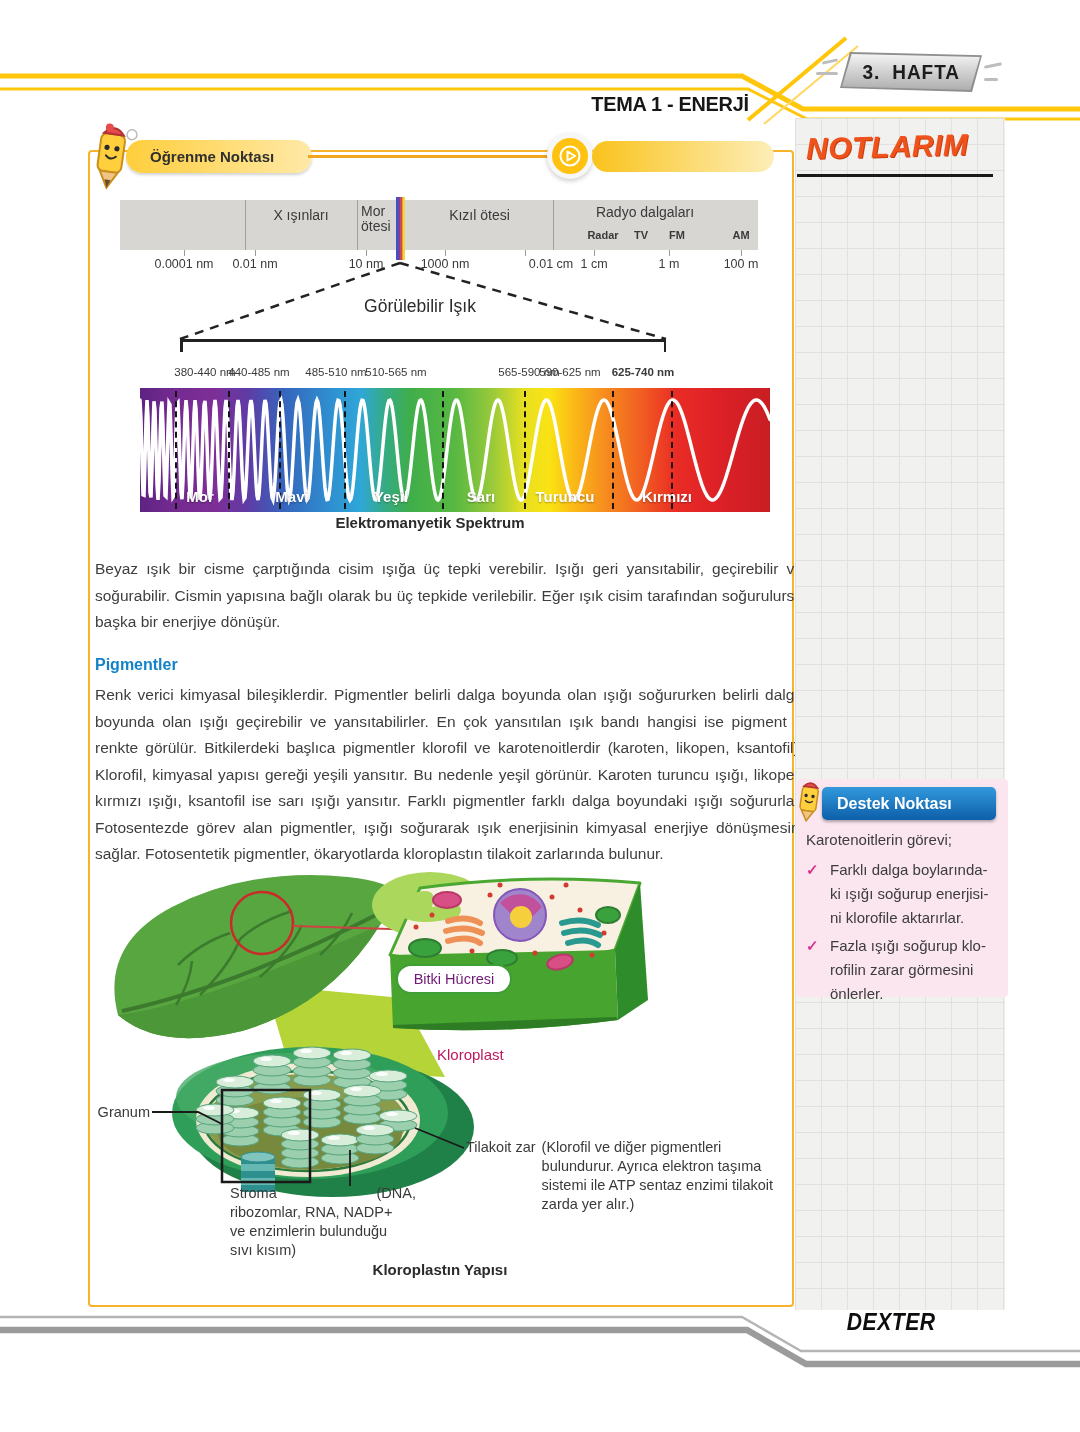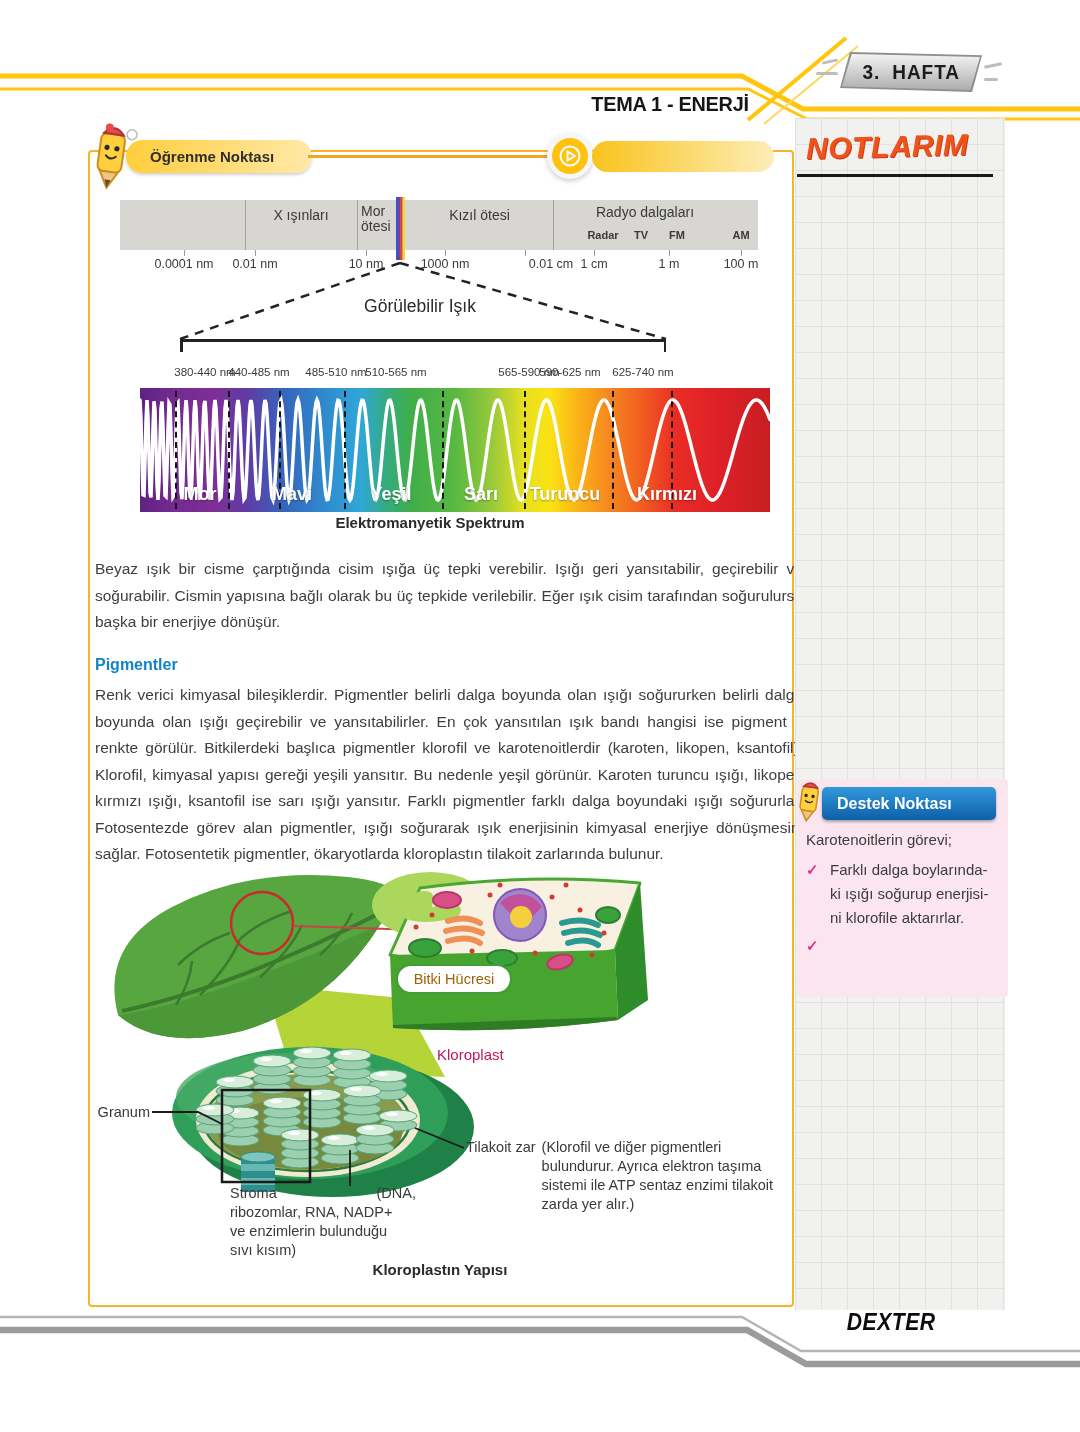--- a/index.html
+++ b/index.html
@@ -46,33 +46,33 @@
   .radio-sub{position:absolute;top:29px;font-size:11px;font-weight:bold;transform:translateX(-50%);}
   .em-tick{position:absolute;top:250px;height:6px;width:0;border-left:1px solid #9a9a9a;}
   .em-ticklabel{position:absolute;top:257px;font-size:12.5px;color:#3a3a3a;transform:translateX(-50%);white-space:nowrap;}
 
   #visible-label{left:320px;top:296px;width:200px;font-size:17.5px;color:#2b2b2b;text-align:center;}
   .bracket{background:#222;}
 
   #spectrum{left:140px;top:388px;width:630px;height:124px;
       background:linear-gradient(90deg,#5e2382 0%,#732a90 5%,#7e2f97 12%,#5f3ba5 17%,#3566bd 23%,#2f8ecf 30%,#2fa7d8 35%,#35ab81 39%,#3fae49 43%,#58b842 50%,#9aca3a 56%,#e8e020 61%,#fae314 65%,#fbb817 69%,#f68b1f 74%,#f15a22 80%,#ea2c25 85%,#dd2027 92%,#c81e23 100%);}
   .spec-dash{position:absolute;top:3px;bottom:3px;width:0;border-left:2.5px dashed #141414;}
-  .spec-label{position:absolute;bottom:7px;transform:translateX(-50%);font-size:18px;font-weight:bold;color:#fff;
+  .spec-label{position:absolute;bottom:7px;transform:translateX(-50%);font-size:15px;font-weight:bold;color:#fff;
       text-shadow:0 1px 2px rgba(0,0,0,.35);}
   .range-label{position:absolute;top:366px;font-size:11.5px;color:#3a3a3a;transform:translateX(-50%);white-space:nowrap;}
   #spectrum-caption{left:280px;top:514px;width:300px;font-size:15px;font-weight:bold;color:#2b2b2b;text-align:center;}
 
   .para{font-size:15.5px;line-height:26.5px;text-align:justify;color:#3e3e3e;}
   #intro-para{left:95px;top:556px;width:708px;}
   #pigments-heading{left:95px;top:656px;font-size:16px;font-weight:bold;color:#1283c6;}
   #pigments-para{left:95px;top:682px;width:708px;}
 
   
   #cell-pill{left:396px;top:964px;width:116px;height:30px;background:#fff;border:2px solid #3f9e35;border-radius:16px;
-      font-size:14.5px;color:#a16207;text-align:center;line-height:27px;box-sizing:border-box;}
+      font-size:14.5px;color:#701a75;text-align:center;line-height:27px;box-sizing:border-box;}
   #kloroplast-label{left:437px;top:1046px;font-size:15px;color:#be185d;}
   #granum-label{left:96px;top:1104px;width:54px;text-align:right;font-size:14.5px;color:#3a3a3a;}
   #stroma-block{left:230px;top:1184px;width:186px;font-size:14.5px;line-height:19px;color:#3a3a3a;}
   #stroma-line1{display:flex;justify-content:space-between;}
   .preline{white-space:pre-line;}
   #thylakoid-block{left:466px;top:1138px;display:flex;font-size:14.5px;line-height:19px;color:#3a3a3a;}
   #thylakoid-detail{margin-left:6px;width:242px;}
   #figure-caption{left:280px;top:1261px;width:320px;font-size:15px;font-weight:bold;color:#2b2b2b;text-align:center;}
 
   
@@ -190,21 +190,21 @@
   <div class="abs bracket" style="left:180px;top:339px;width:486px;height:2.5px;"></div>
   <div class="abs bracket" style="left:180px;top:339px;width:2.5px;height:13px;"></div>
   <div class="abs bracket" style="left:663.5px;top:339px;width:2.5px;height:13px;"></div>
 
   <span class="abs range-label" style="left:205px;">380-440 nm</span>
   <span class="abs range-label" style="left:259px;">440-485 nm</span>
   <span class="abs range-label" style="left:336px;">485-510 nm</span>
   <span class="abs range-label" style="left:396px;">510-565 nm</span>
   <span class="abs range-label" style="left:489px;margin-left:40px;">565-590 nm</span>
   <span class="abs range-label" style="left:570px;">590-625 nm</span>
-  <span class="abs range-label" style="left:643px;">625-740 nm</span>
+  <span class="abs range-label" style="left:643px;font-weight:bold;">625-740 nm</span>
 
   <div id="spectrum" class="abs">
     <svg id="wave-svg" width="630" height="124" viewBox="0 0 630 124" style="position:absolute;left:0;top:0;">
       <path id="wave-path" fill="none" stroke="#fff" stroke-width="3.5" stroke-linecap="round" d="M0 12.0 L1 30.8 L2 73.0 L3 106.9 L4 107.3 L5 74.1 L6 32.0 L7 12.0 L8 28.6 L9 69.3 L10 104.7 L11 109.4 L12 80.5 L13 38.6 L14 13.2 L15 21.8 L16 58.0 L17 96.8 L18 112.0 L19 93.6 L20 54.3 L21 20.3 L22 13.5 L23 38.1 L24 77.8 L25 107.4 L26 108.4 L27 80.7 L28 41.6 L29 15.1 L30 16.8 L31 45.3 L32 83.5 L33 109.0 L34 107.5 L35 80.1 L36 42.8 L37 16.2 L38 14.9 L39 39.0 L40 75.4 L41 104.4 L42 111.2 L43 92.6 L44 58.4 L45 26.3 L46 12.1 L47 22.4 L48 51.9 L49 86.1 L50 108.7 L51 109.3 L52 88.2 L53 55.2 L54 25.5 L55 12.1 L56 20.7 L57 47.1 L58 79.6 L59 104.6 L60 111.7 L61 98.4 L62 70.4 L63 39.2 L64 17.2 L65 12.8 L66 27.3 L67 55.0 L68 85.1 L69 106.5 L70 111.5 L71 98.7 L72 72.9 L73 43.5 L74 20.6 L75 12.0 L76 20.3 L77 42.4 L78 70.8 L79 96.2 L80 110.5 L81 109.4 L82 93.6 L83 68.1 L84 41.0 L85 20.3 L86 12.0 L87 18.4 L88 37.3 L89 63.0 L90 88.4 L91 106.3 L92 112.0 L93 104.2 L94 85.2 L95 60.3 L96 36.0 L97 18.4 L98 12.0 L99 18.1 L100 34.9 L101 58.2 L102 82.2 L103 101.4 L104 111.2 L105 109.7 L106 97.3 L107 77.1 L108 53.6 L109 32.2 L110 17.3 L111 12.0 L112 17.3 L113 31.8 L114 52.5 L115 74.9 L116 94.7 L117 107.8 L118 112.0 L119 106.5 L120 92.5 L121 72.9 L122 51.4 L123 32.0 L124 18.1 L125 12.1 L126 15.0 L127 26.0 L128 43.2 L129 63.5 L130 83.3 L131 99.6 L132 109.6 L133 111.8 L134 106.0 L135 93.4 L136 75.9 L137 56.3 L138 37.8 L139 23.0 L140 14.1 L141 12.2 L142 17.6 L143 29.4 L144 45.7 L145 64.2 L146 82.2 L147 97.5 L148 107.8 L149 111.9 L150 109.5 L151 100.8 L152 87.2 L153 70.5 L154 52.8 L155 36.3 L156 23.1 L157 14.7 L158 12.0 L159 15.3 L160 24.1 L161 37.2 L162 53.1 L163 69.9 L164 85.8 L165 98.9 L166 107.9 L167 111.8 L168 110.4 L169 103.9 L170 93.0 L171 78.9 L172 63.2 L173 47.5 L174 33.2 L175 22.0 L176 14.7 L177 12.0 L178 14.2 L179 20.9 L180 31.4 L181 44.7 L182 59.6 L183 74.5 L184 88.3 L185 99.7 L186 107.7 L187 111.6 L188 111.3 L189 106.7 L190 98.4 L191 87.1 L192 73.8 L193 59.6 L194 45.6 L195 33.1 L196 22.9 L197 15.8 L198 12.3 L199 12.7 L200 16.8 L201 24.3 L202 34.6 L203 46.8 L204 60.1 L205 73.5 L206 85.9 L207 96.7 L208 104.9 L209 110.1 L210 112.0 L211 110.5 L212 105.7 L213 98.0 L214 88.0 L215 76.4 L216 63.8 L217 51.2 L218 39.4 L219 29.0 L220 20.8 L221 15.1 L222 12.3 L223 12.5 L224 15.7 L225 21.6 L226 29.8 L227 39.9 L228 51.2 L229 63.1 L230 74.8 L231 85.8 L232 95.4 L233 103.2 L234 108.6 L235 111.5 L236 111.8 L237 109.4 L238 104.6 L239 97.5 L240 88.7 L241 78.6 L242 67.7 L243 56.5 L244 45.6 L245 35.7 L246 27.0 L247 20.1 L248 15.2 L249 12.5 L250 12.1 L251 14.1 L252 18.3 L253 24.5 L254 32.3 L255 41.4 L256 51.4 L257 61.8 L258 72.2 L259 82.1 L260 91.1 L261 98.8 L262 104.9 L263 109.2 L264 111.6 L265 111.9 L266 110.1 L267 106.5 L268 101.1 L269 94.1 L270 85.9 L271 76.8 L272 67.2 L273 57.5 L274 47.9 L275 38.9 L276 30.8 L277 23.9 L278 18.5 L279 14.6 L280 12.4 L281 12.1 L282 13.5 L283 16.6 L284 21.3 L285 27.3 L286 34.6 L287 42.7 L288 51.5 L289 60.5 L290 69.6 L291 78.4 L292 86.6 L293 94.0 L294 100.3 L295 105.4 L296 109.1 L297 111.3 L298 112.0 L299 111.1 L300 108.7 L301 104.9 L302 99.9 L303 93.7 L304 86.6 L305 78.8 L306 70.6 L307 62.1 L308 53.7 L309 45.5 L310 37.8 L311 30.9 L312 24.8 L313 19.8 L314 16.0 L315 13.4 L316 12.1 L317 12.2 L318 13.6 L319 16.3 L320 20.1 L321 25.1 L322 30.9 L323 37.6 L324 44.8 L325 52.4 L326 60.3 L327 68.1 L328 75.8 L329 83.1 L330 89.9 L331 96.0 L332 101.2 L333 105.5 L334 108.8 L335 110.9 L336 111.9 L337 111.8 L338 110.5 L339 108.1 L340 104.7 L341 100.4 L342 95.2 L343 89.3 L344 82.8 L345 76.0 L346 68.8 L347 61.5 L348 54.2 L349 47.2 L350 40.4 L351 34.2 L352 28.5 L353 23.6 L354 19.4 L355 16.1 L356 13.8 L357 12.4 L358 12.0 L359 12.6 L360 14.1 L361 16.6 L362 19.9 L363 24.1 L364 28.9 L365 34.3 L366 40.2 L367 46.6 L368 53.1 L369 59.9 L370 66.6 L371 73.2 L372 79.6 L373 85.7 L374 91.3 L375 96.4 L376 100.9 L377 104.7 L378 107.7 L379 110.0 L380 111.4 L381 112.0 L382 111.7 L383 110.7 L384 108.8 L385 106.1 L386 102.8 L387 98.8 L388 94.2 L389 89.1 L390 83.6 L391 77.8 L392 71.8 L393 65.6 L394 59.4 L395 53.2 L396 47.2 L397 41.5 L398 36.0 L399 31.0 L400 26.5 L401 22.5 L402 19.1 L403 16.3 L404 14.2 L405 12.8 L406 12.1 L407 12.1 L408 12.8 L409 14.2 L410 16.3 L411 19.0 L412 22.3 L413 26.1 L414 30.4 L415 35.1 L416 40.1 L417 45.5 L418 51.0 L419 56.7 L420 62.4 L421 68.1 L422 73.7 L423 79.1 L424 84.3 L425 89.2 L426 93.7 L427 97.8 L428 101.5 L429 104.7 L430 107.3 L431 109.3 L432 110.8 L433 111.7 L434 112.0 L435 111.7 L436 110.8 L437 109.3 L438 107.3 L439 104.7 L440 101.7 L441 98.2 L442 94.3 L443 90.1 L444 85.5 L445 80.7 L446 75.7 L447 70.6 L448 65.4 L449 60.1 L450 54.9 L451 49.8 L452 44.9 L453 40.1 L454 35.6 L455 31.4 L456 27.5 L457 24.0 L458 20.9 L459 18.2 L460 16.0 L461 14.2 L462 13.0 L463 12.2 L464 12.0 L465 12.3 L466 13.0 L467 14.3 L468 16.0 L469 18.1 L470 20.7 L471 23.6 L472 27.0 L473 30.6 L474 34.6 L475 38.8 L476 43.1 L477 47.7 L478 52.4 L479 57.1 L480 61.9 L481 66.7 L482 71.4 L483 76.0 L484 80.5 L485 84.8 L486 88.9 L487 92.7 L488 96.3 L489 99.6 L490 102.5 L491 105.0 L492 107.2 L493 109.0 L494 110.4 L495 111.3 L496 111.9 L497 112.0 L498 111.7 L499 111.0 L500 109.9 L501 108.4 L502 106.5 L503 104.3 L504 101.8 L505 98.9 L506 95.7 L507 92.3 L508 88.7 L509 84.8 L510 80.8 L511 76.6 L512 72.4 L513 68.1 L514 63.7 L515 59.3 L516 55.0 L517 50.8 L518 46.6 L519 42.5 L520 38.7 L521 34.9 L522 31.5 L523 28.2 L524 25.2 L525 22.4 L526 20.0 L527 17.9 L528 16.0 L529 14.5 L530 13.4 L531 12.6 L532 12.1 L533 12.0 L534 12.2 L535 12.8 L536 13.7 L537 14.9 L538 16.5 L539 18.3 L540 20.5 L541 22.9 L542 25.5 L543 28.4 L544 31.5 L545 34.8 L546 38.3 L547 41.9 L548 45.7 L549 49.5 L550 53.4 L551 57.3 L552 61.3 L553 65.2 L554 69.2 L555 73.0 L556 76.8 L557 80.5 L558 84.1 L559 87.5 L560 90.8 L561 93.9 L562 96.8 L563 99.4 L564 101.9 L565 104.1 L566 106.0 L567 107.7 L568 109.1 L569 110.2 L570 111.1 L571 111.7 L572 112.0 L573 112.0 L574 111.7 L575 111.1 L576 110.3 L577 109.2 L578 107.8 L579 106.2 L580 104.4 L581 102.3 L582 100.0 L583 97.5 L584 94.8 L585 92.0 L586 89.0 L587 85.8 L588 82.6 L589 79.2 L590 75.8 L591 72.3 L592 68.7 L593 65.1 L594 61.5 L595 58.0 L596 54.4 L597 50.9 L598 47.5 L599 44.1 L600 40.9 L601 37.7 L602 34.7 L603 31.8 L604 29.1 L605 26.6 L606 24.2 L607 22.0 L608 20.0 L609 18.2 L610 16.7 L611 15.3 L612 14.2 L613 13.3 L614 12.6 L615 12.2 L616 12.0 L617 12.0 L618 12.3 L619 12.8 L620 13.5 L621 14.5 L622 15.6 L623 17.0 L624 18.5 L625 20.3 L626 22.2 L627 24.3 L628 26.6 L629 29.0 L630 31.5"></path>
     </svg>
     <div class="spec-dash" style="left:35px;"></div>
     <div class="spec-dash" style="left:88px;"></div>
     <div class="spec-dash" style="left:139px;"></div>
     <div class="spec-dash" style="left:204px;"></div>
     <div class="spec-dash" style="left:302px;"></div>
@@ -396,20 +396,23 @@
   <div id="support-header" class="abs">Destek Noktası</div>
   <div id="support-intro" class="abs">Karotenoitlerin görevi;</div>
   <div class="support-item" style="top:858px;">
     <span class="check">✓</span>
     <div class="preline">Farklı dalga boylarında-
 ki ışığı soğurup enerjisi-
 ni klorofile aktarırlar.</div>
   </div>
   <div class="support-item" style="top:934px;">
     <span class="check">✓</span>
+    <div class="preline">Fazla ışığı soğurup klo-
+rofilin zarar görmesini
+önlerler.</div>
   </div>
 
   <svg class="abs" style="left:0;top:1300px;" width="1080" height="132">
     <polyline points="0,17 742,17 801,51 1080,51" fill="none" stroke="#b5b5b5" stroke-width="2.5"></polyline>
     <polyline points="0,30 747,30 806,64 1080,64" fill="none" stroke="#9b9b9b" stroke-width="6.5"></polyline>
   </svg>
   <div id="brand" class="abs">DEXTER</div>
 
 </div>
 

